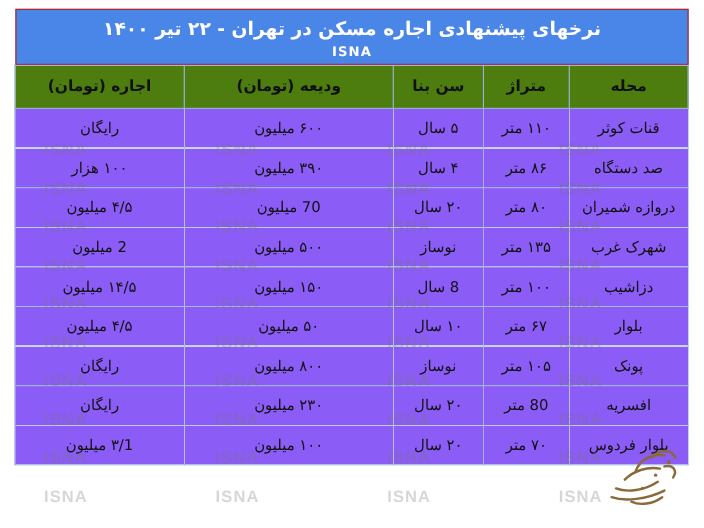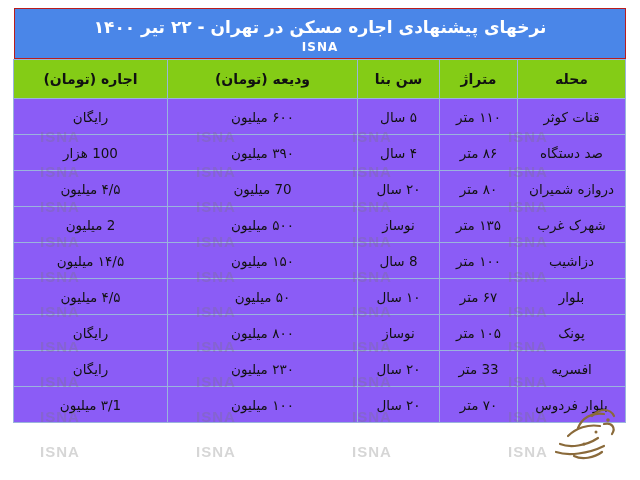--- a/index.html
+++ b/index.html
@@ -57,21 +57,21 @@
     text-align: center;
     vertical-align: middle;
     font-size: 13.5px;
     color: #111111;
     height: 35px;
     padding: 0 2px;
     white-space: nowrap;
     background: transparent;
   }
   table.rent thead th {
-    background: #84cc16;
+    background: #4d7c0f;
     font-weight: bold;
     font-size: 14px;
     height: 38px;
   }
   table.rent tbody td {
     background: #8b5cf6;
   }
   table.rent tbody tr td {
     position: relative;
     z-index: 2;
@@ -187,21 +187,21 @@
           <td>۱۱۰ متر</td>
           <td>۵ سال</td>
           <td>۶۰۰ میلیون</td>
           <td>رایگان</td>
         </tr>
         <tr>
           <td>صد دستگاه</td>
           <td>۸۶ متر</td>
           <td>۴ سال</td>
           <td>۳۹۰ میلیون</td>
-          <td>100 هزار</td>
+          <td>۱۰۰ هزار</td>
         </tr>
         <tr>
           <td>دروازه شمیران</td>
           <td>۸۰ متر</td>
           <td>۲۰ سال</td>
           <td>70 میلیون</td>
           <td>۴/۵ میلیون</td>
         </tr>
         <tr>
           <td>شهرک غرب</td>
@@ -226,21 +226,21 @@
         </tr>
         <tr>
           <td>پونک</td>
           <td>۱۰۵ متر</td>
           <td>نوساز</td>
           <td>۸۰۰ میلیون</td>
           <td>رایگان</td>
         </tr>
         <tr>
           <td>افسریه</td>
-          <td>33 متر</td>
+          <td>80 متر</td>
           <td>۲۰ سال</td>
           <td>۲۳۰ میلیون</td>
           <td>رایگان</td>
         </tr>
         <tr>
           <td>بلوار فردوس</td>
           <td>۷۰ متر</td>
           <td>۲۰ سال</td>
           <td>۱۰۰ میلیون</td>
           <td>۳/1 میلیون</td>

